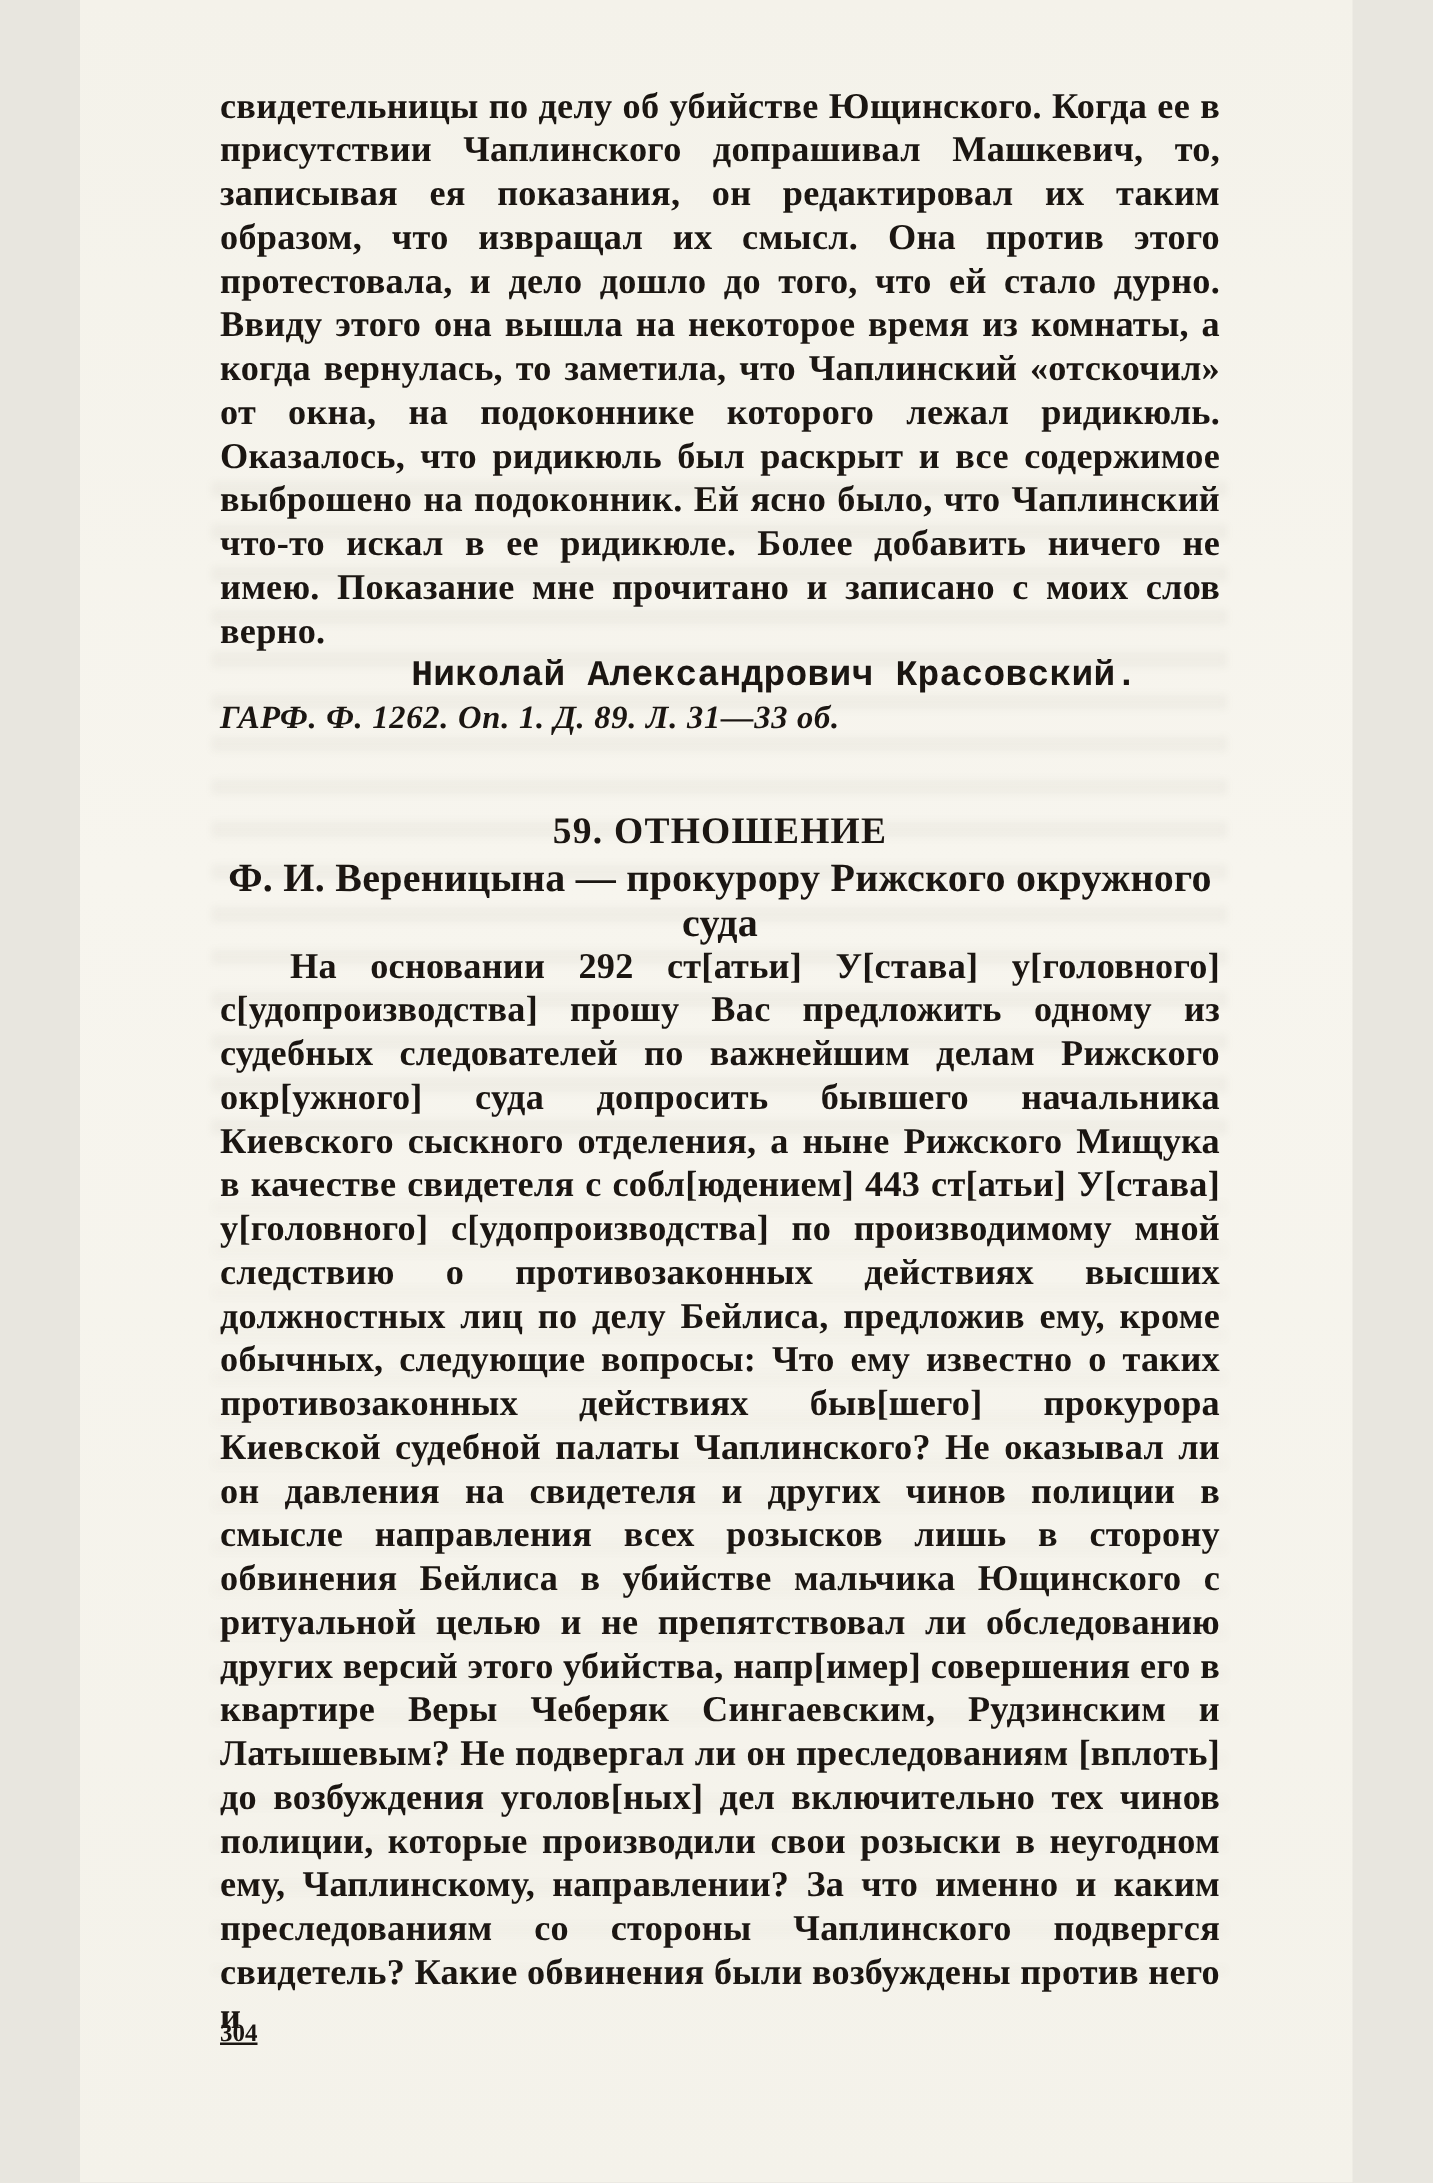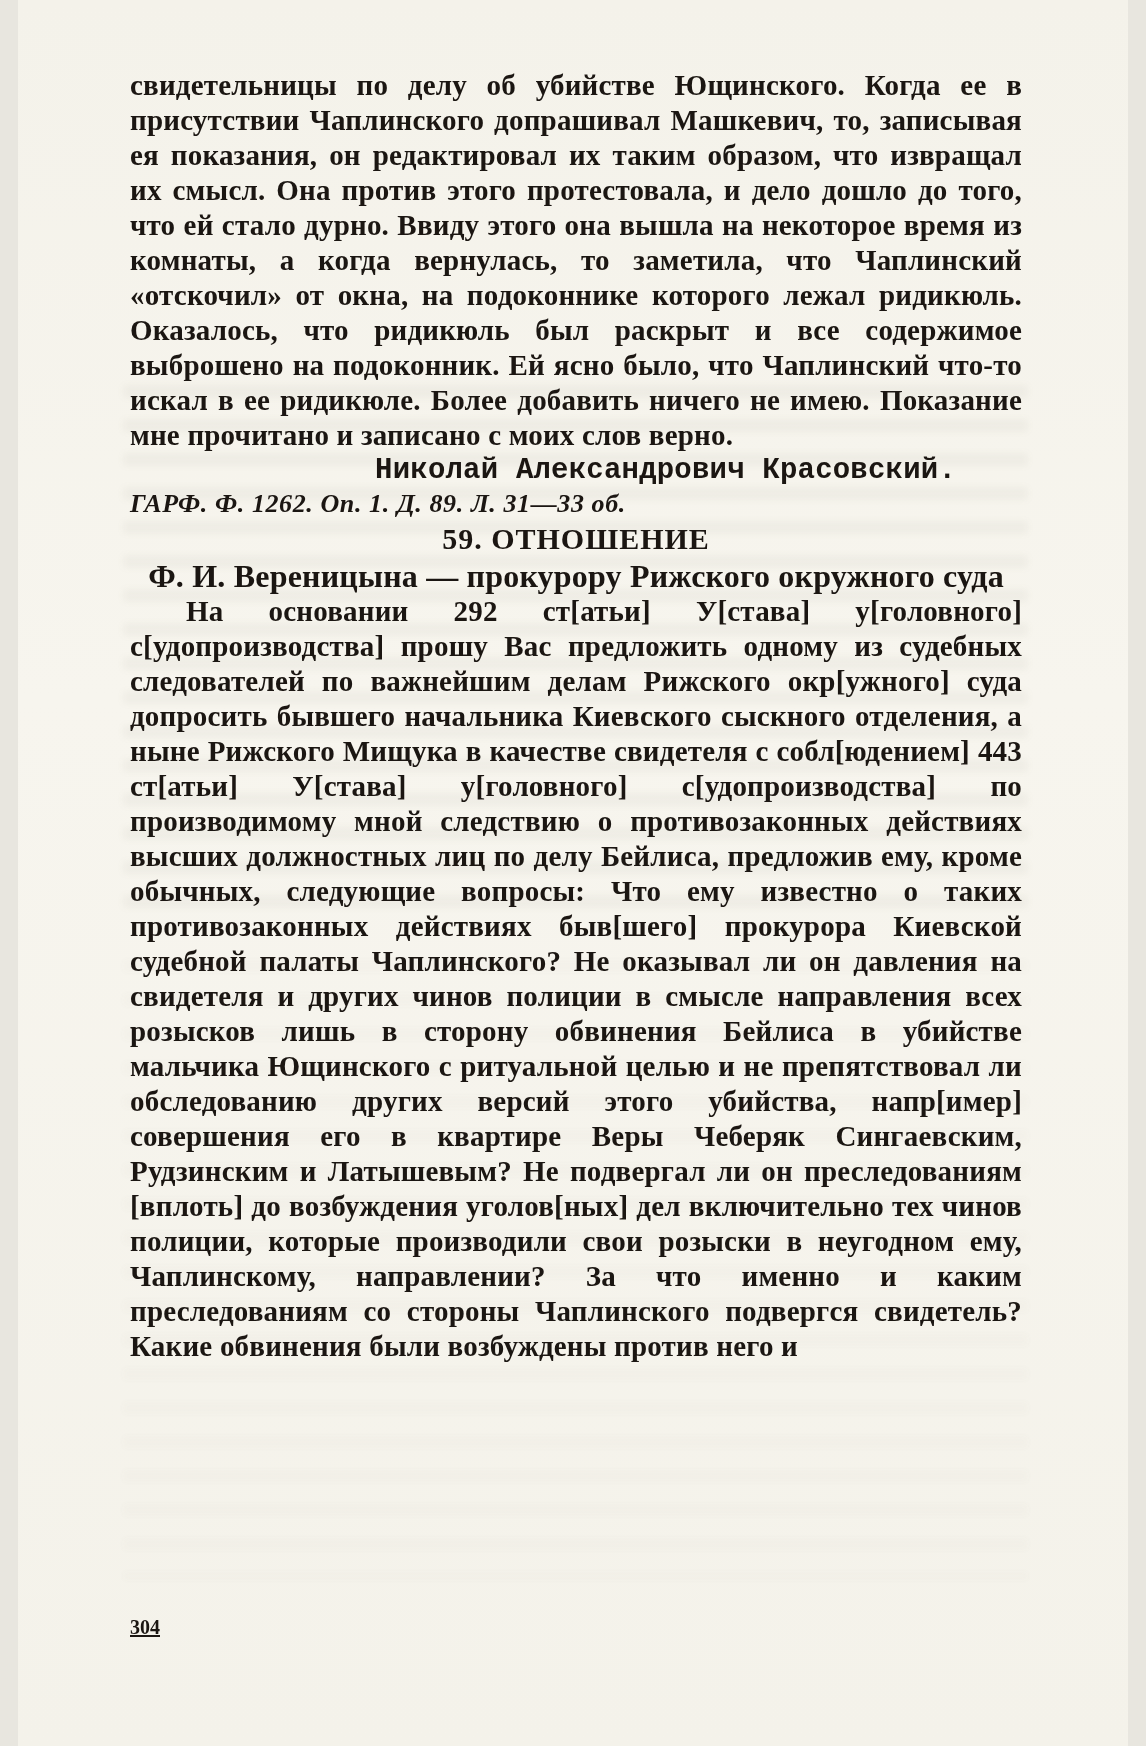--- a/index.html
+++ b/index.html
@@ -2,21 +2,21 @@
 <html lang="ru"><head>
 <meta charset="utf-8">
 <style>
   html,body{
     margin:0;
     padding:0;
     background:#e8e6df;
   }
   .page{
     position:relative;
-    width:1110px;
+    width:1018px;
     height:1746px;
     margin:0 auto;
     background:linear-gradient(180deg,#f4f2ea 0%,#f7f5ee 40%,#f4f2ea 100%);
     overflow:hidden;
     font-family:"Liberation Serif", serif;
     color:#1b1612;
   }
   
   .bleed{
     position:absolute;
@@ -83,20 +83,21 @@
   .archive-ref{
     font-style:italic;
     font-size:26px;
     line-height:32px;
     margin-top:28px;
     letter-spacing:0.6px;
     text-align:left;
   }
   .section-heading{
     text-align:center;
+    margin-top:56px;
   }
   .section-title{
     font-size:30px;
     line-height:38px;
     letter-spacing:1px;
   }
   .section-subtitle{
     font-size:32px;
     line-height:36px;
     margin-top:2px;

